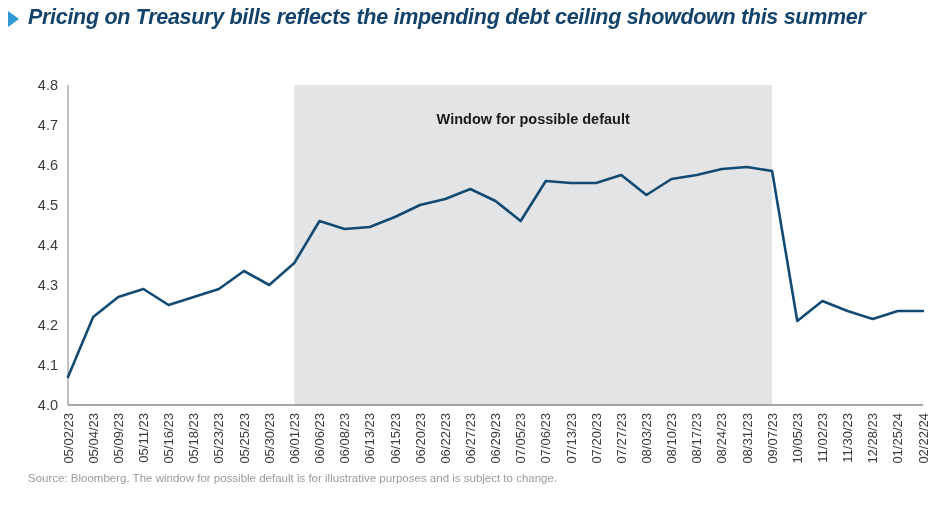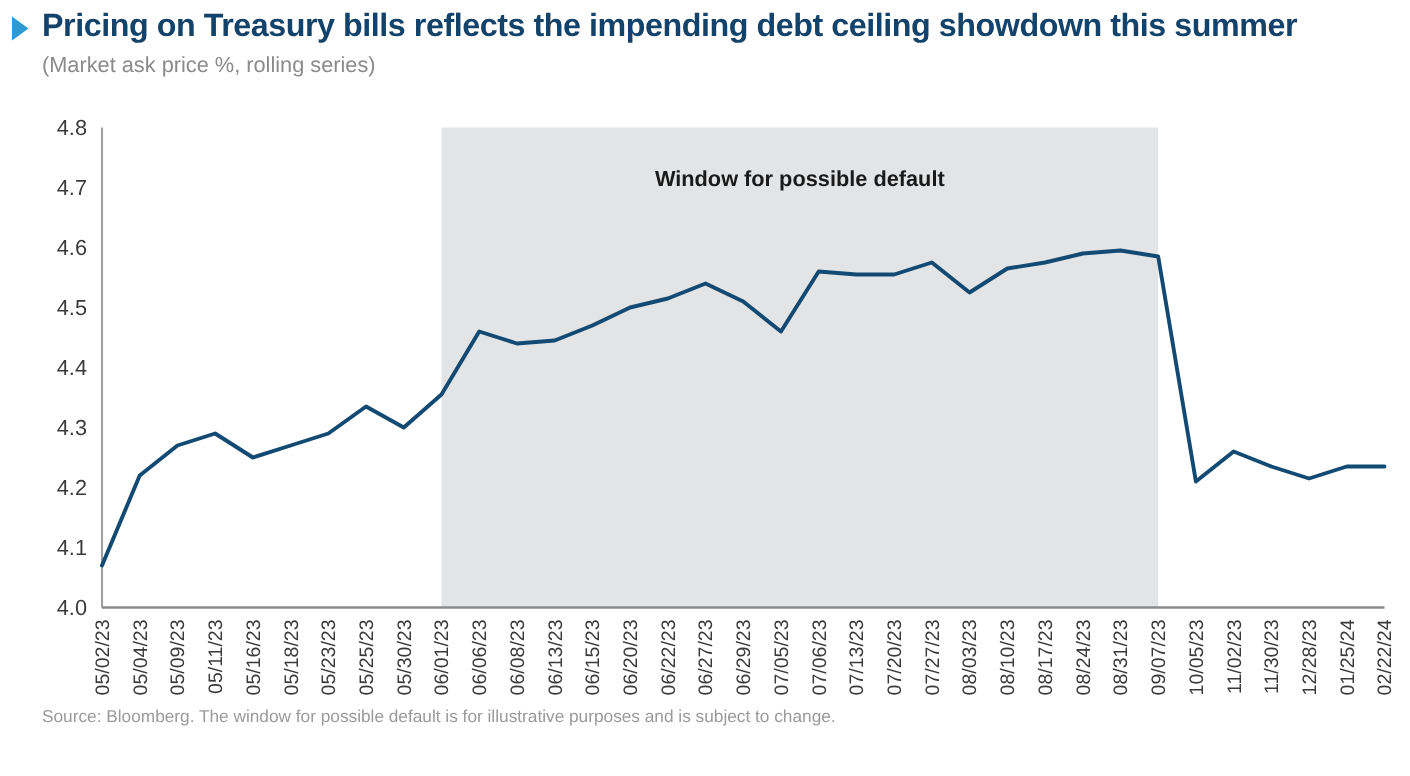--- a/index.html
+++ b/index.html
@@ -15,20 +15,21 @@
     position: relative;
   }
 
   
   #header {
     position: absolute;
     left: 0;
     top: 0;
     width: 856px;
     height: 66px;
+    font-style: italic;
   }
   #title-row {
     position: absolute;
     left: 8px;
     top: 5px;
     display: flex;
     align-items: center;
     gap: 9px;
   }
   #bullet-arrow {
@@ -81,21 +82,20 @@
   }
 </style>
 </head>
 <body>
 
 <div id="header">
   <div id="title-row">
     <div id="bullet-arrow"></div>
     <div id="chart-title">Pricing on Treasury bills reflects the impending debt ceiling showdown this summer</div>
   </div>
-  <div id="chart-subtitle">(Market ask price %, rolling series)</div>
 </div>
 
 <div id="plot-wrap">
   <svg id="plot-svg" width="940" height="400">
     <g id="band-group">
         <rect x="294.3235294117647" y="19" width="477.79411764705884" height="320" fill="#e3e4e5"></rect>
       </g>
     <g id="yticks-group">
         <text x="58" y="344" text-anchor="end" font-family="&quot;Liberation Sans&quot;, sans-serif" font-size="14.5" fill="#3a3a3a">4.0</text>
         <text x="58" y="304.0000000000001" text-anchor="end" font-family="&quot;Liberation Sans&quot;, sans-serif" font-size="14.5" fill="#3a3a3a">4.1</text>

